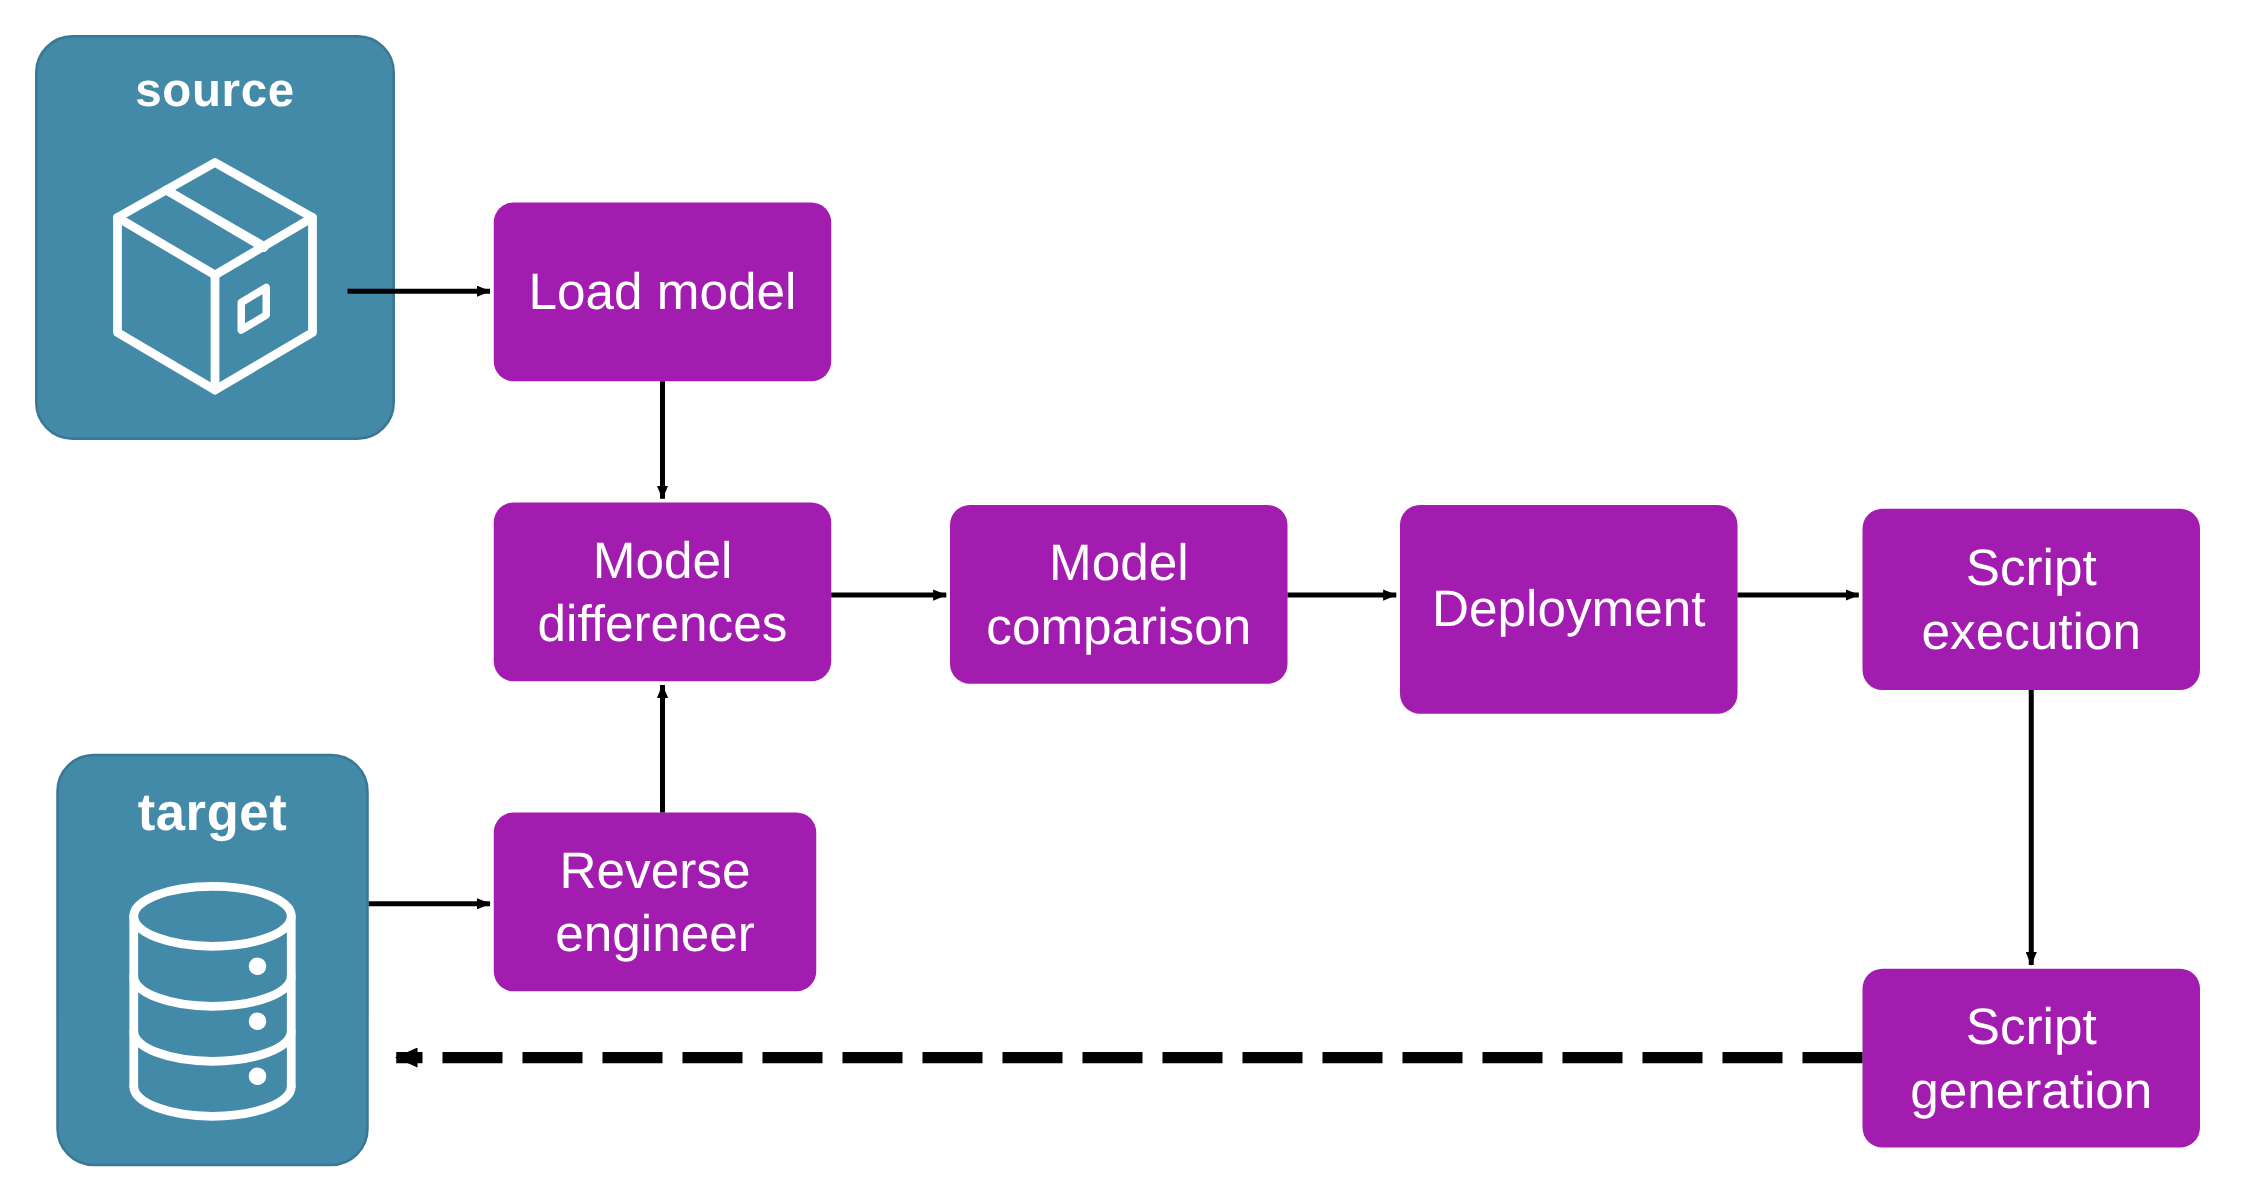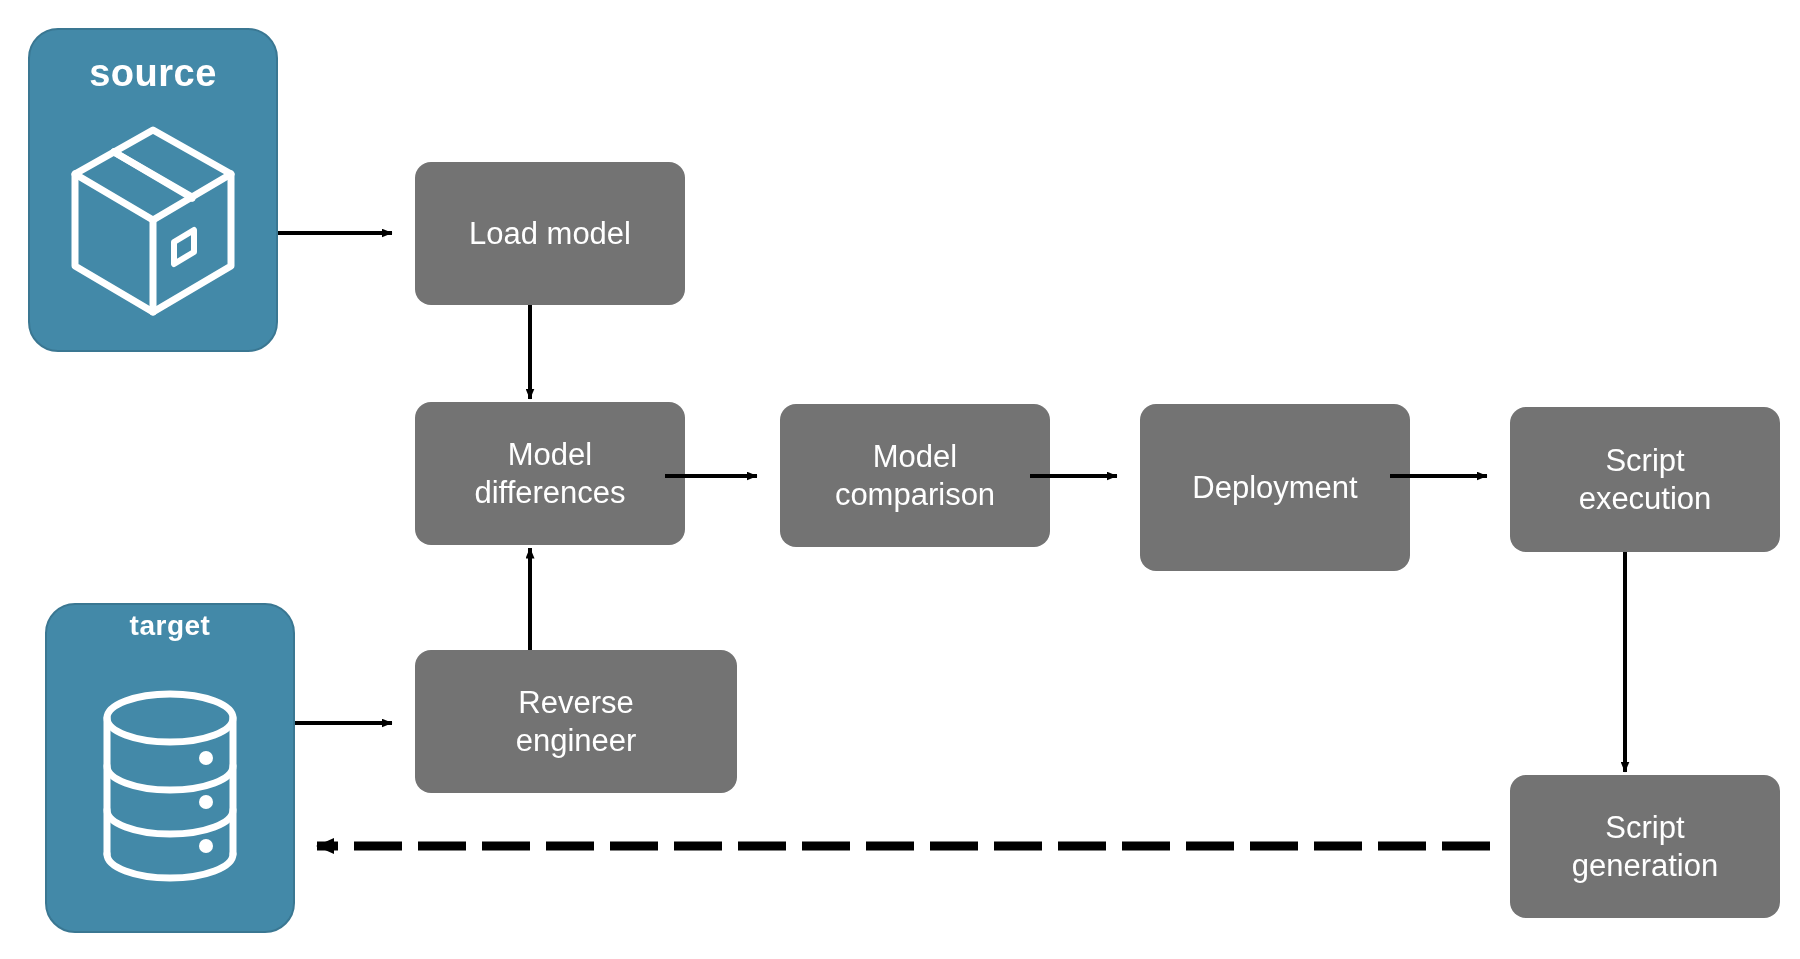--- a/index.html
+++ b/index.html
@@ -39,50 +39,49 @@
     flex: 1 1 auto;
     display: flex;
     align-items: center;
     justify-content: center;
     width: 100%;
   }
   
   .node {
     position: absolute;
     box-sizing: border-box;
-    background: #737373;
+    background: #a21caf;
     border-radius: 16px;
     color: #ffffff;
     display: flex;
     align-items: center;
     justify-content: center;
     text-align: center;
-    font-size: 31px;
+    font-size: 41px;
     line-height: 1.22;
     padding: 4px 10px;
     user-select: none;
-    margin-left: 20px;
   }
   .node span { display: block; }
   
   .connector-layer {
     position: absolute;
     left: 0;
     top: 0;
     width: 1800px;
     height: 959px;
     pointer-events: none;
   }
 </style>
 </head>
 <body>
 
 <div id="canvas">
 
-  <div class="endpoint" style="left:28px; top:28px; width:250px; height:324px;">
+  <div class="endpoint" style="left:28px; top:28px; width:288px; height:324px;">
     <div class="endpoint-label" style="font-size:38px; margin-top:24px;">source</div>
     <div class="endpoint-icon">
       <svg width="180" height="210" viewBox="0 0 180 210" aria-hidden="true">
         <g fill="none" stroke="#ffffff" stroke-width="7" stroke-linejoin="round" stroke-linecap="round">
 
           <path d="M 90 14 L 168 58 L 168 150 L 90 196 L 12 150 L 12 58 Z"></path>
 
           <path d="M 12 58 L 90 104 L 168 58"></path>
           <path d="M 90 104 L 90 196"></path>
 
@@ -93,21 +92,21 @@
         </g>
 
         <g fill="none" stroke="#ffffff" stroke-width="6" stroke-linejoin="round">
           <path d="M 111 126 L 131 114 L 131 136 L 111 148 Z"></path>
         </g>
       </svg>
     </div>
   </div>
 
   <div class="endpoint" style="left:45px; top:603px; width:250px; height:330px;">
-    <div class="endpoint-label" style="font-size:28px; margin-top:7px;">target</div>
+    <div class="endpoint-label" style="font-size:42px; margin-top:24px;">target</div>
     <div class="endpoint-icon">
       <svg width="170" height="200" viewBox="0 0 170 200" aria-hidden="true">
         <g fill="none" stroke="#ffffff" stroke-width="7" stroke-linejoin="round" stroke-linecap="round">
           <ellipse cx="85" cy="32" rx="63" ry="24"></ellipse>
           <path d="M 22 32 L 22 168"></path>
           <path d="M 148 32 L 148 168"></path>
           <path d="M 22 168 A 63 24 0 0 0 148 168"></path>
           <path d="M 22 80 A 63 24 0 0 0 148 80"></path>
           <path d="M 22 124 A 63 24 0 0 0 148 124"></path>
         </g>
@@ -146,21 +145,21 @@
     </div>
   </div>
 
   <div class="node" style="left:1490px; top:407px; width:270px; height:145px;">
     <div>
       <span>Script</span>
       <span>execution</span>
     </div>
   </div>
 
-  <div class="node" style="left:395px; top:650px; width:322px; height:143px;">
+  <div class="node" style="left:395px; top:650px; width:258px; height:143px;">
     <div>
       <span>Reverse</span>
       <span>engineer</span>
     </div>
   </div>
 
   <div class="node" style="left:1490px; top:775px; width:270px; height:143px;">
     <div>
       <span>Script</span>
       <span>generation</span>

